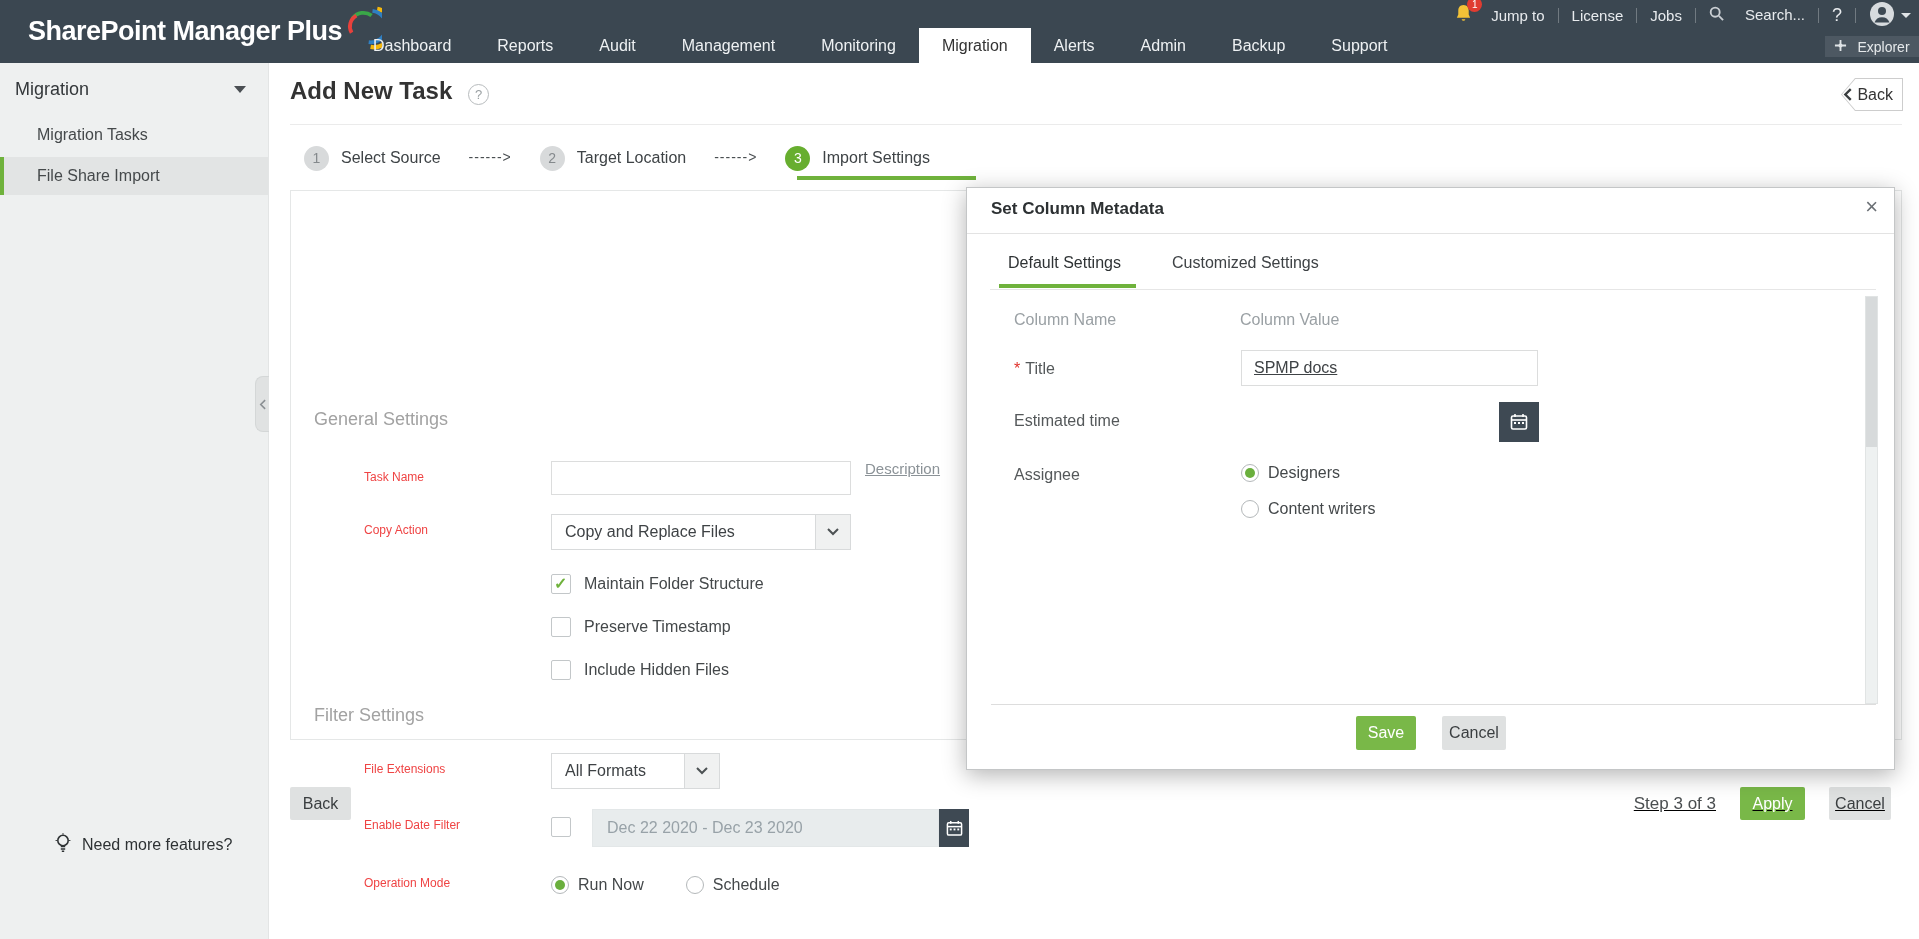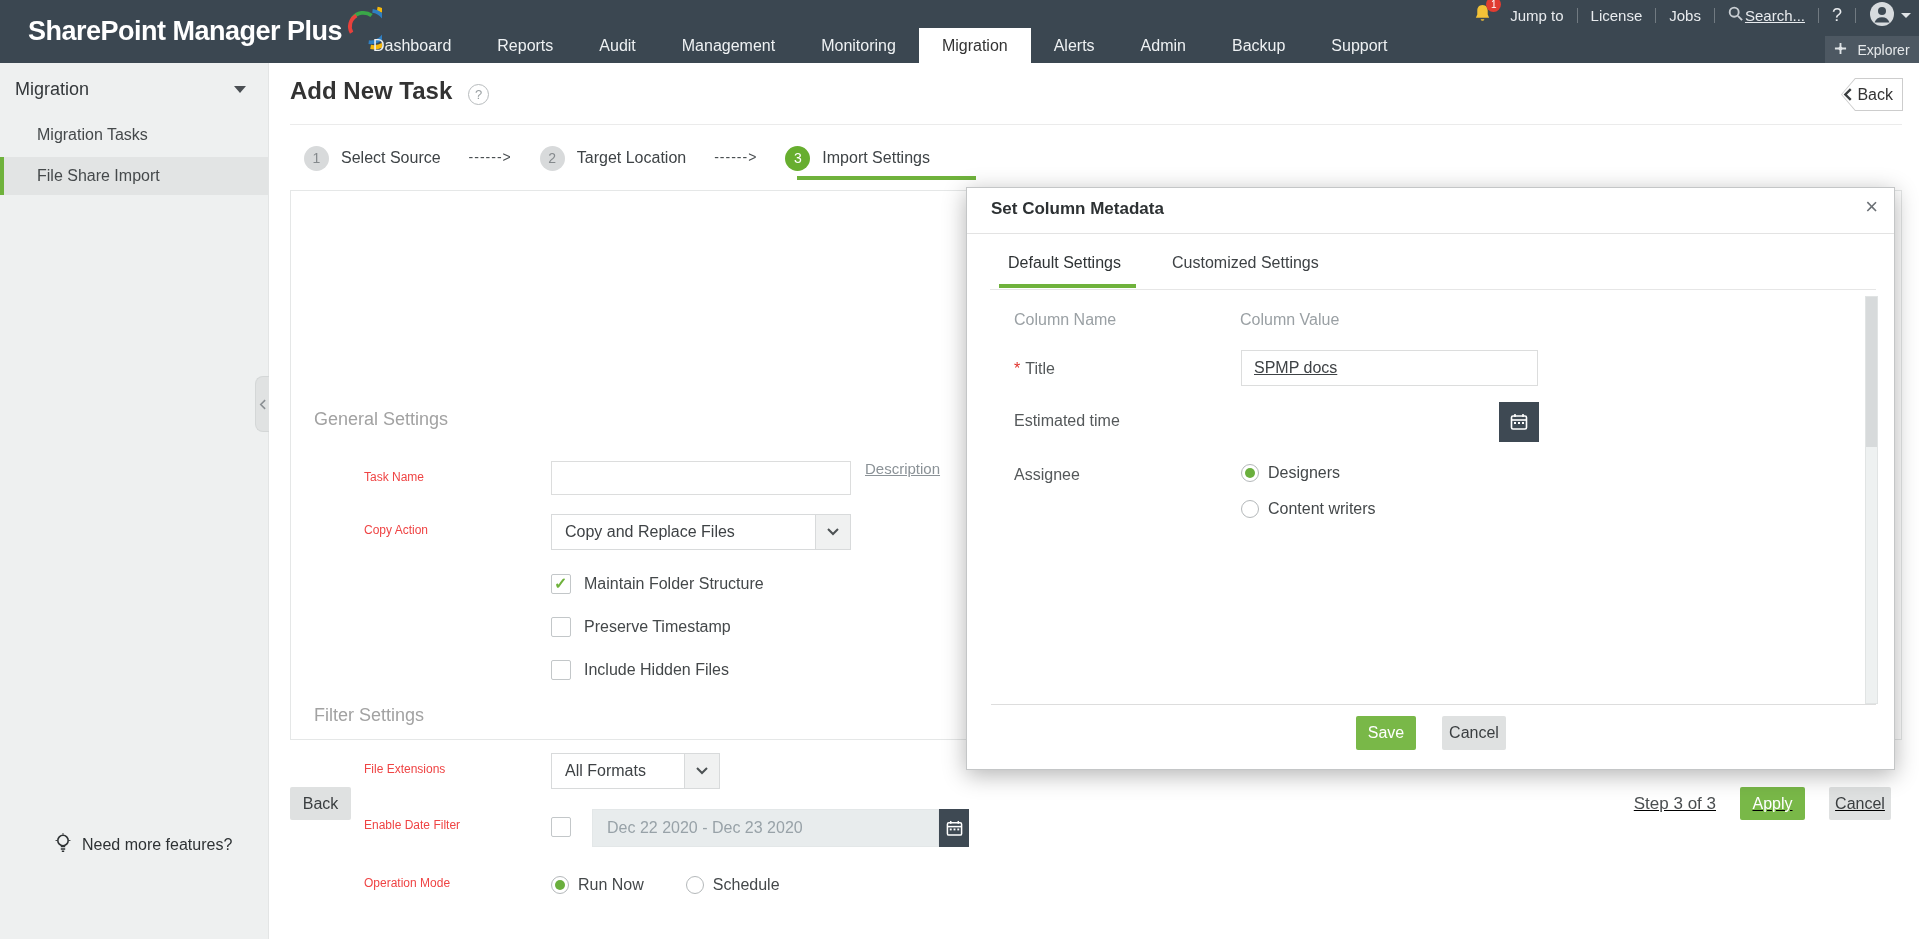--- a/index.html
+++ b/index.html
@@ -11,25 +11,25 @@
   .logo{position:absolute;left:28px;top:9px;display:flex;align-items:flex-start;gap:2px;cursor:pointer;}
   .logo-text{color:#fff;font-size:27px;font-weight:bold;letter-spacing:-0.5px;line-height:44px;}
   .nav{position:absolute;left:350px;top:0;height:63px;display:flex;align-items:flex-end;}
   .nav-item{height:35px;display:flex;align-items:center;padding:0 23px;color:#eef1f3;font-size:16px;cursor:pointer;}
   .nav-item.active{background:#fff;color:#333;}
   .utils{position:absolute;right:8px;top:0;height:30px;display:flex;align-items:center;color:#e8ebee;font-size:15px;}
   .utils .sep{width:1px;height:15px;background:rgba(255,255,255,0.28);margin:0 13px;}
   .util-link{cursor:pointer;}
   .bell-wrap{position:relative;margin-right:18px;cursor:pointer;}
   .badge{position:absolute;top:-6px;right:-9px;min-width:15px;height:15px;border-radius:8px;background:#e03c31;color:#fff;font-size:10px;line-height:15px;text-align:center;padding:0 3px;}
-  .search-wrap{display:flex;align-items:flex-end;gap:2px;cursor:pointer;text-decoration:underline;}
+  .search-wrap{display:flex;align-items:flex-start;gap:21px;cursor:pointer;}
   .help-q{font-size:18px;cursor:pointer;}
   .avatar-wrap{display:flex;align-items:center;gap:6px;cursor:pointer;}
   .caret-down{width:0;height:0;border-left:5px solid transparent;border-right:5px solid transparent;border-top:5px solid #dfe3e6;}
-  .explorer{position:absolute;right:0;top:36px;width:94px;height:27px;background:#4d5862;display:flex;align-items:center;justify-content:center;gap:10px;color:#e6e9eb;font-size:14px;cursor:pointer;margin-left:40px;}
+  .explorer{position:absolute;right:0;top:36px;width:94px;height:21px;background:#4d5862;display:flex;align-items:center;justify-content:center;gap:10px;color:#e6e9eb;font-size:14px;cursor:pointer;margin-left:40px;}
 
   
   .sidebar{position:absolute;left:0;top:63px;width:269px;height:876px;background:#eef0f0;border-right:1px solid #e3e5e5;}
   .sb-head{height:48px;margin-top:2px;display:flex;align-items:center;justify-content:space-between;padding:0 22px 0 15px;font-size:18px;color:#33373a;cursor:pointer;}
   .sb-caret{width:0;height:0;border-left:6px solid transparent;border-right:6px solid transparent;border-top:7px solid #4a4f53;}
   .sb-item{height:36px;margin-top:4px;display:flex;align-items:center;padding-left:37px;font-size:16px;color:#45494b;cursor:pointer;}
   .sb-item.active{background:#e2e4e4;border-left:4px solid #6fb23c;padding-left:33px;height:38px;}
   .sb-collapse{position:absolute;left:255px;top:376px;width:14px;height:56px;background:#e0e2e2;border:1px solid #d4d7d7;border-right:none;border-radius:8px 0 0 8px;display:flex;align-items:center;justify-content:center;cursor:pointer;}
   .sb-footer{position:absolute;left:55px;bottom:82px;display:flex;align-items:center;gap:11px;font-size:16px;color:#2e3234;cursor:pointer;}
 

